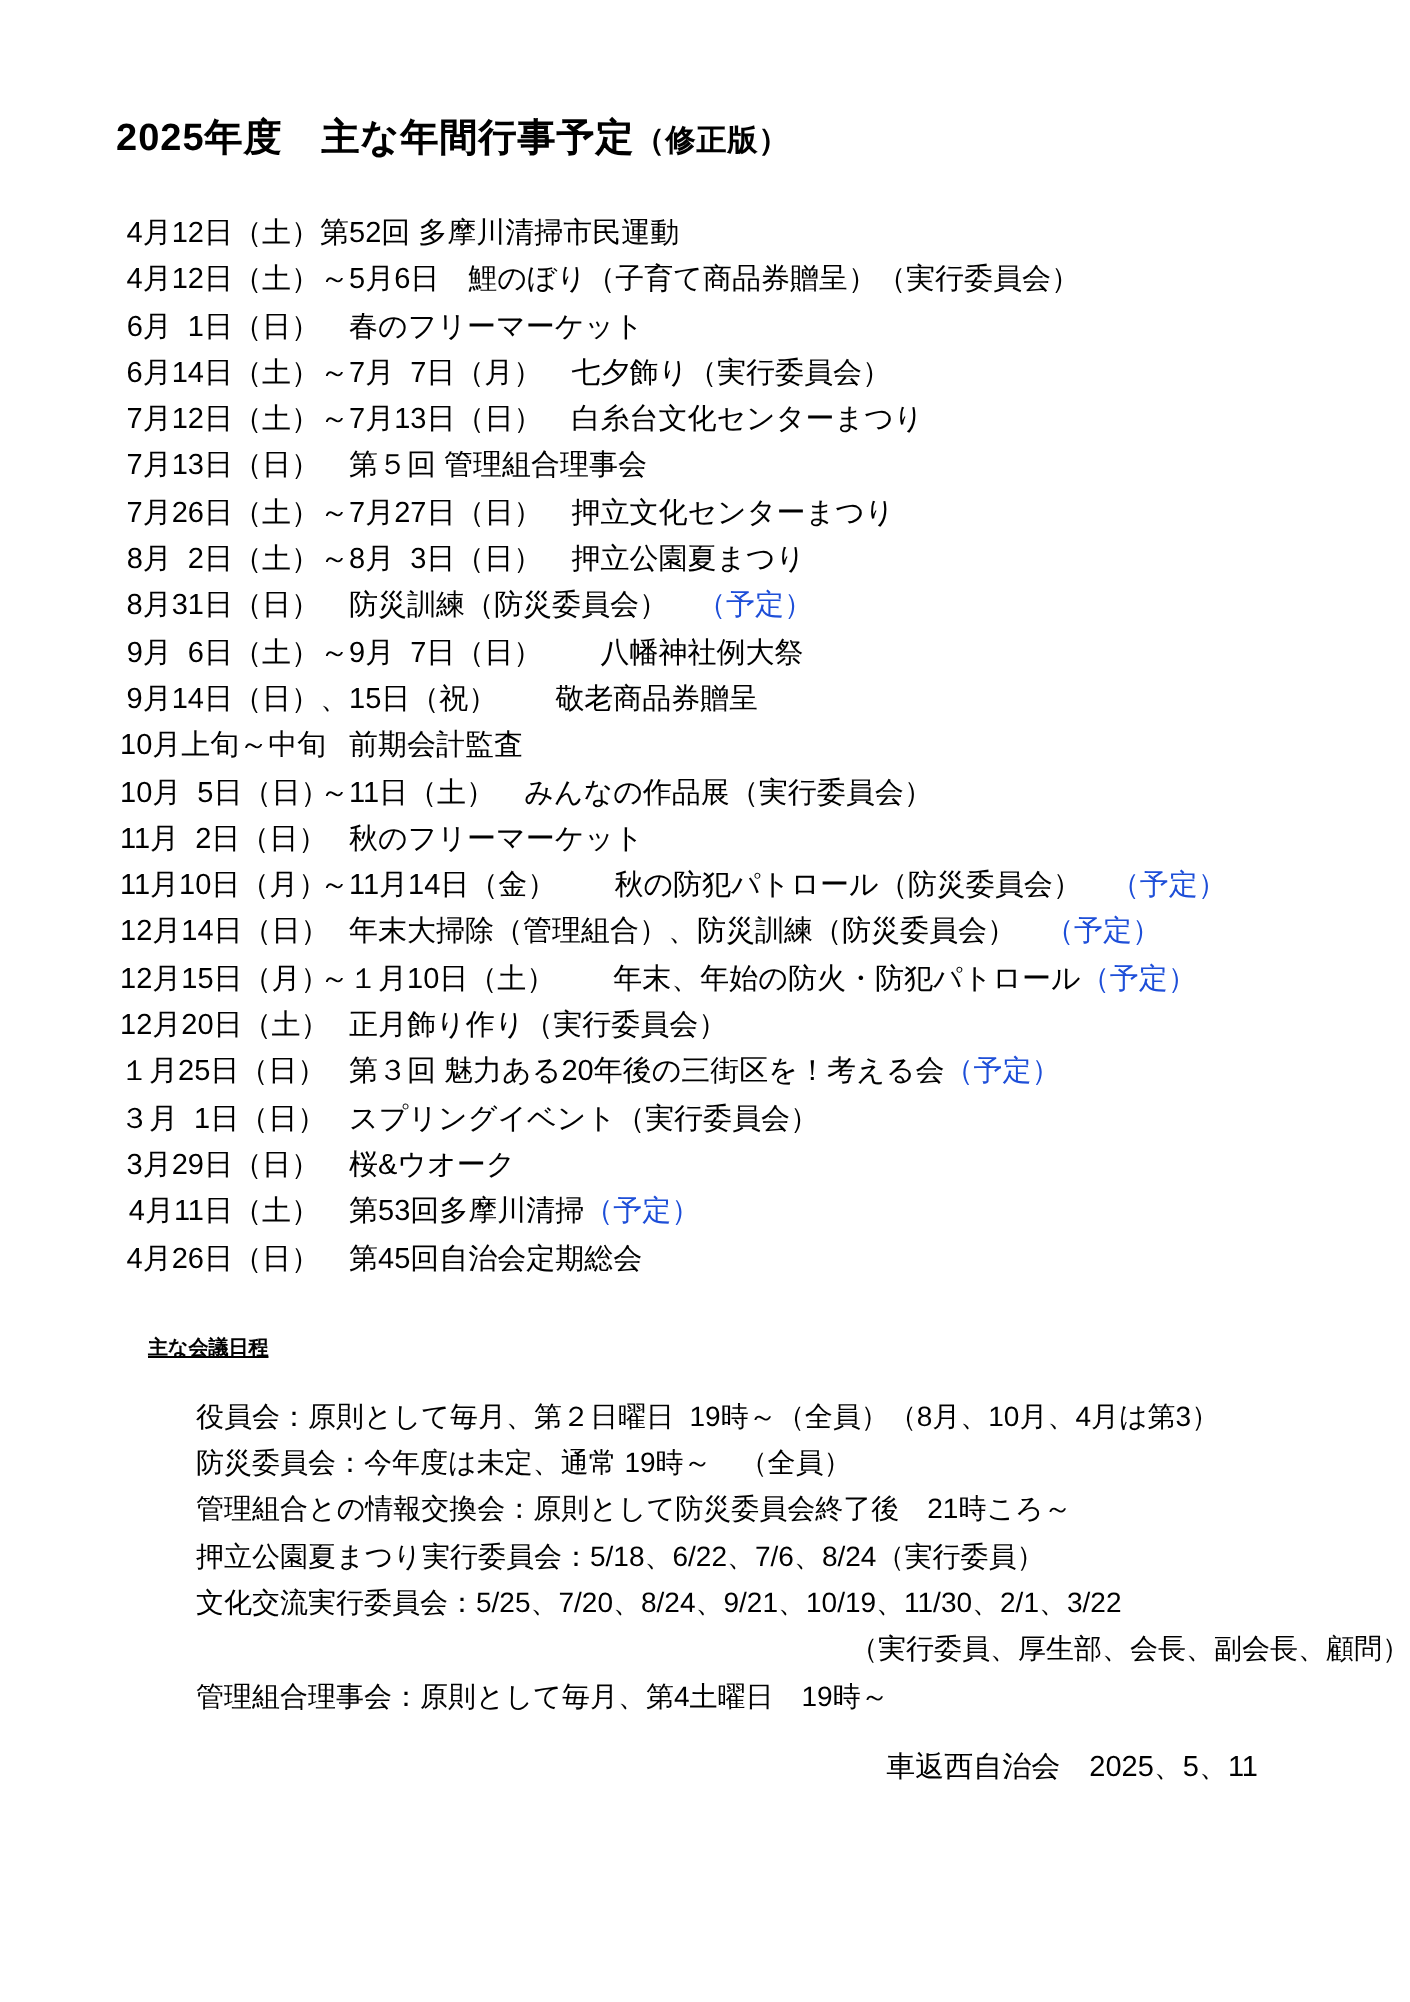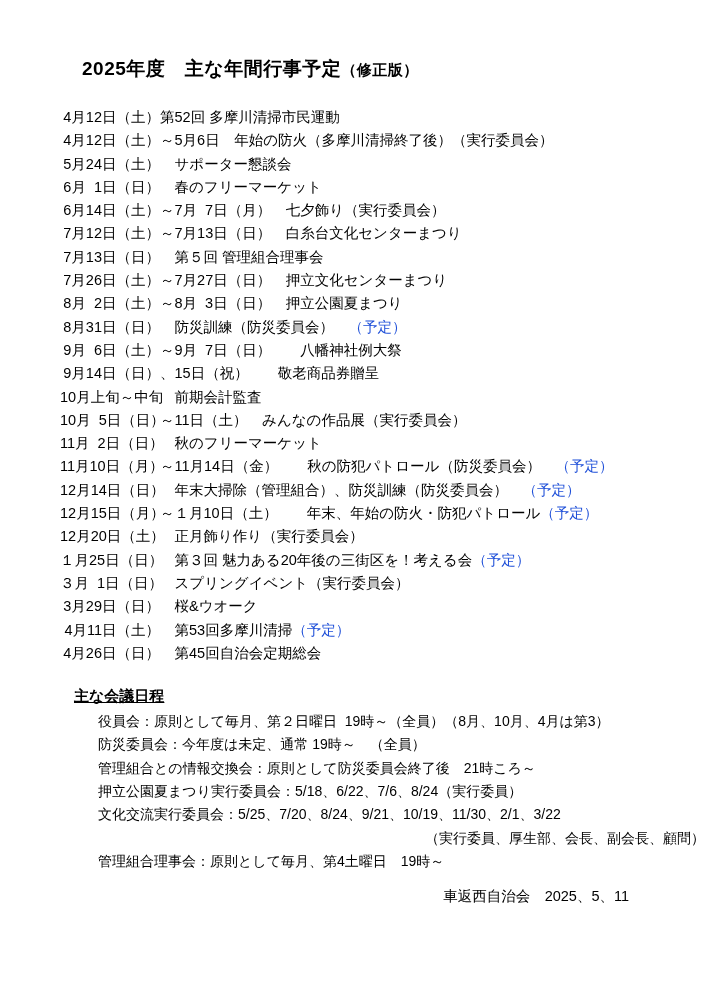--- a/index.html
+++ b/index.html
@@ -18,21 +18,21 @@
   .page {
     width: 705px;
     height: 1001px;
     box-sizing: border-box;
     padding: 0;
     position: relative;
   }
   .doc-title {
     margin: 0;
     padding-top: 56px;
-    padding-left: 82px;
+    padding-left: 58px;
     font-size: 19px;
     font-weight: bold;
     letter-spacing: 0.5px;
     white-space: pre;
   }
   .doc-title .title-suffix {
     font-size: 15px;
     font-weight: bold;
   }
   .schedule {
@@ -59,25 +59,25 @@
     white-space: pre;
   }
   .tentative {
     color: #1d4ed8;
   }
   .meetings {
     margin-top: 22px;
     padding-left: 74px;
   }
   .meetings-heading {
-    font-size: 15px;
+    font-size: 10px;
     font-weight: bold;
     text-decoration: underline;
     display: inline-block;
-    margin-bottom: 4px;
+    margin-bottom: 16px;
   }
   .meeting-row {
     font-size: 14px;
     line-height: 23.3px;
     white-space: pre;
     padding-left: 24px;
   }
   .meeting-row.cont {
     padding-left: 150px;
     text-align: right;
@@ -92,22 +92,21 @@
 </style>
 </head>
 <body>
 
 <div class="page">
 
   <h1 class="doc-title"><span>2025年度　主な年間行事予定</span><span class="title-suffix">（修正版）</span></h1>
 
   <div class="schedule">
       <div class="sched-row"><span class="date-cell">4月12日（土）</span><span class="event-cell">第52回 多摩川清掃市民運動</span></div>
-      <div class="sched-row"><span class="date-cell">4月12日（土）</span><span class="range-cell">～5月6日</span><span class="event-cell">　年始の防火（多摩川清掃終了後）（実行委員会）</span></div>
-      <div class="sched-row"><span class="date-cell">5月24日（土）</span><span class="event-cell">　サポーター懇談会</span></div>
+      <div class="sched-row"><span class="date-cell">4月12日（土）</span><span class="range-cell">～5月6日</span><span class="event-cell">　鯉のぼり（子育て商品券贈呈）（実行委員会）</span></div>
       <div class="sched-row"><span class="date-cell">6月  1日（日）</span><span class="event-cell">　春のフリーマーケット</span></div>
       <div class="sched-row"><span class="date-cell">6月14日（土）</span><span class="range-cell">～7月  7日（月）</span><span class="event-cell">　七夕飾り（実行委員会）</span></div>
       <div class="sched-row"><span class="date-cell">7月12日（土）</span><span class="range-cell">～7月13日（日）</span><span class="event-cell">　白糸台文化センターまつり</span></div>
       <div class="sched-row"><span class="date-cell">7月13日（日）</span><span class="event-cell">　第５回 管理組合理事会</span></div>
       <div class="sched-row"><span class="date-cell">7月26日（土）</span><span class="range-cell">～7月27日（日）</span><span class="event-cell">　押立文化センターまつり</span></div>
       <div class="sched-row"><span class="date-cell">8月  2日（土）</span><span class="range-cell">～8月  3日（日）</span><span class="event-cell">　押立公園夏まつり</span></div>
       <div class="sched-row"><span class="date-cell">8月31日（日）</span><span class="event-cell">　防災訓練（防災委員会）　</span><span class="tentative">（予定）</span></div>
       <div class="sched-row"><span class="date-cell">9月  6日（土）</span><span class="range-cell">～9月  7日（日）</span><span class="event-cell">　　八幡神社例大祭</span></div>
       <div class="sched-row"><span class="date-cell">9月14日（日）</span><span class="range-cell">、15日（祝）</span><span class="event-cell">　　敬老商品券贈呈</span></div>
       <div class="sched-row"><span class="date-cell">10月上旬～中旬</span><span class="event-cell">　前期会計監査</span></div>

